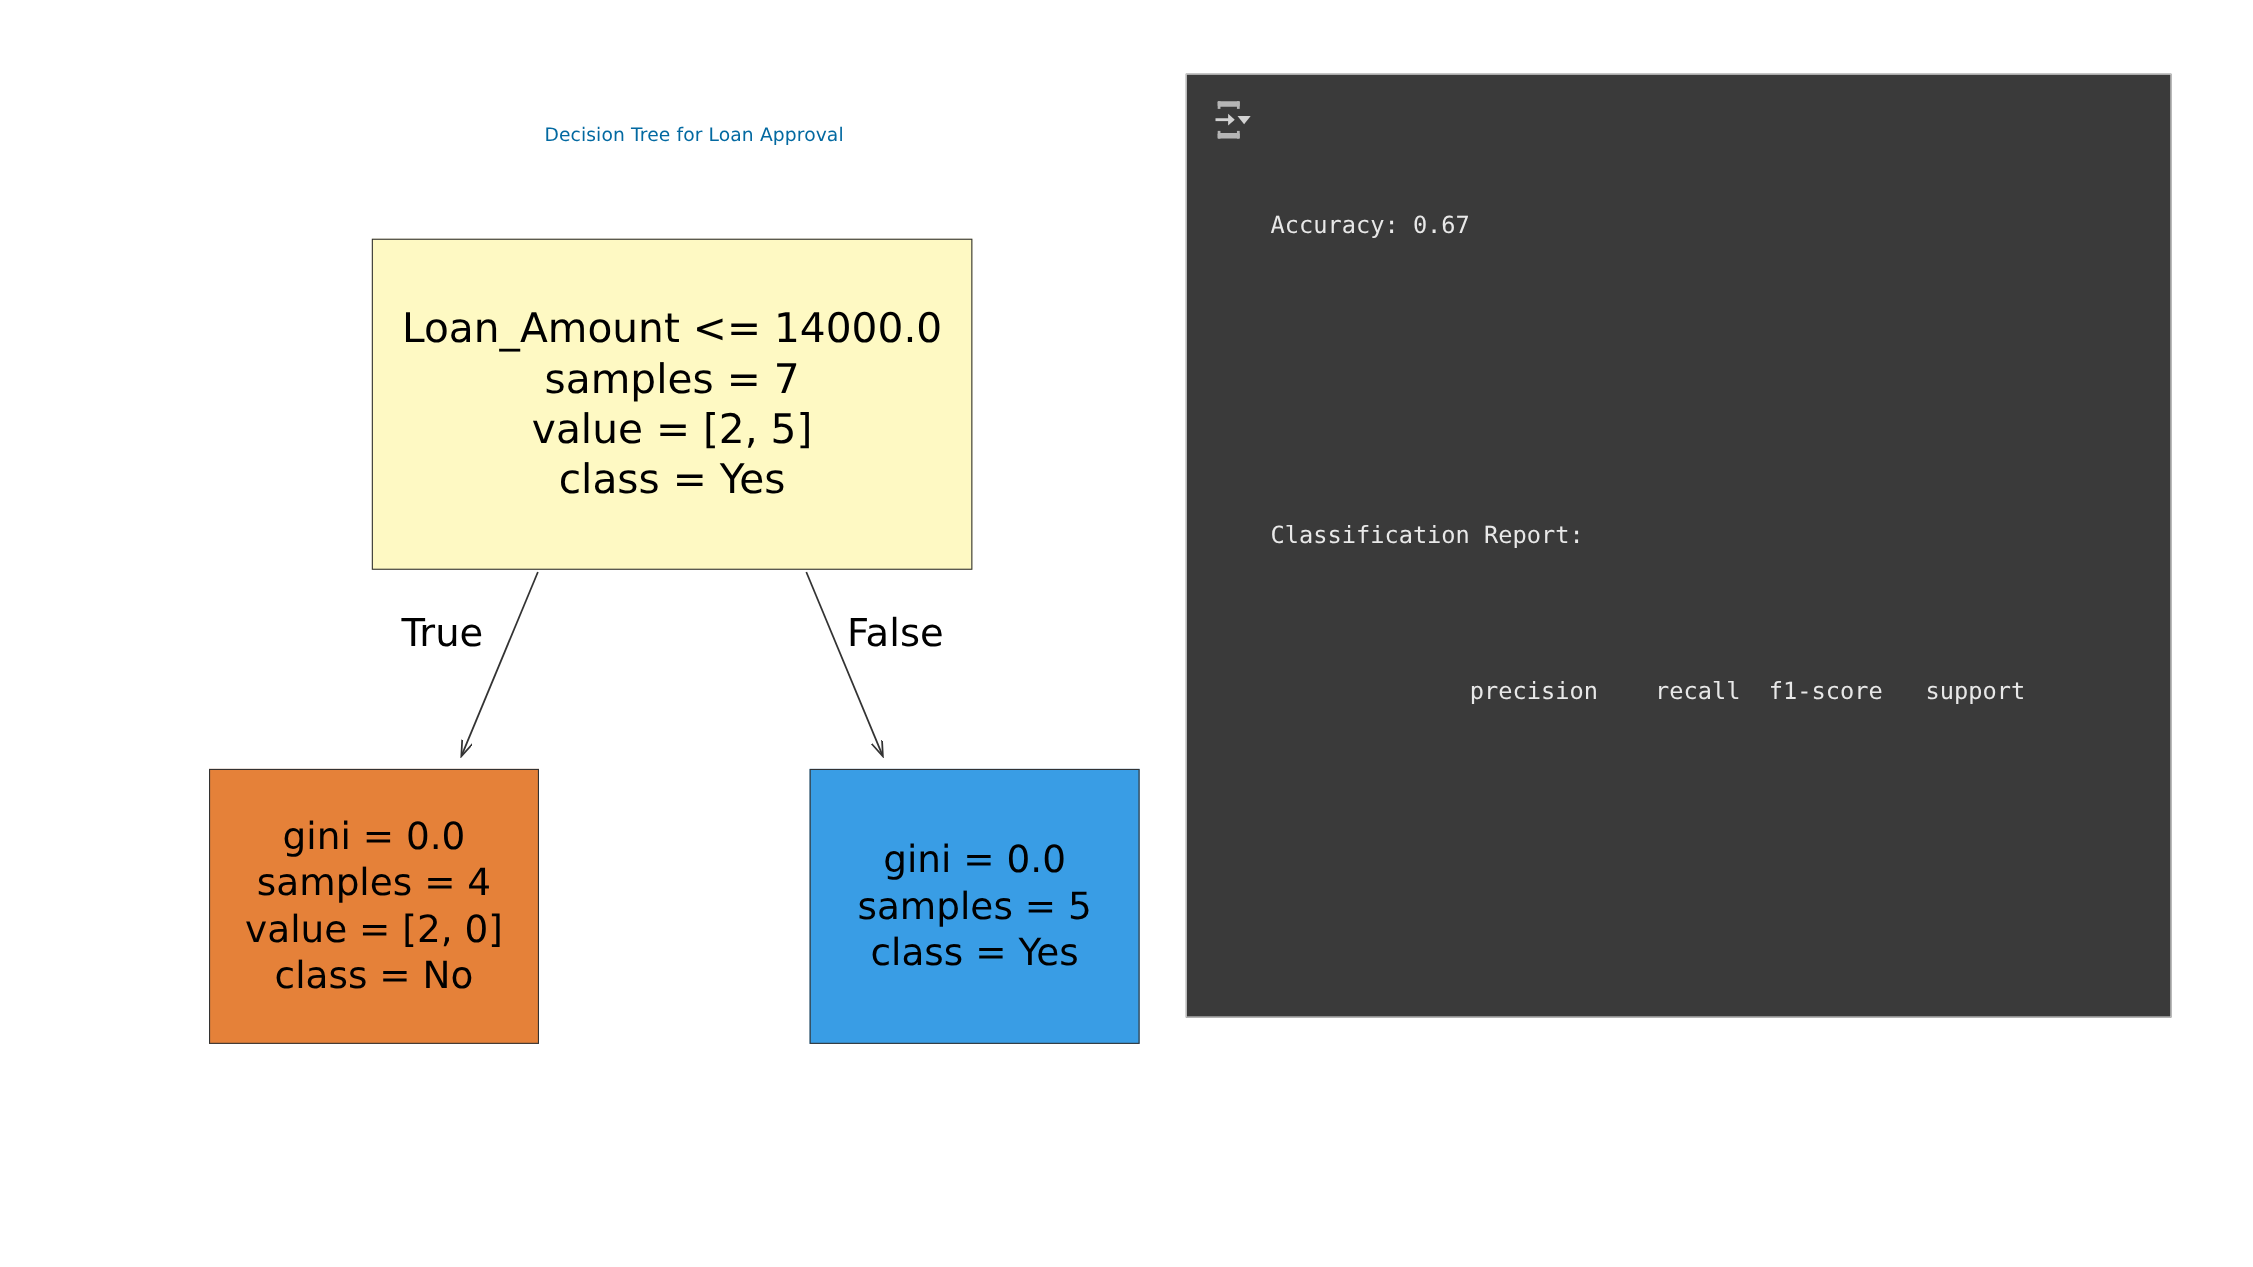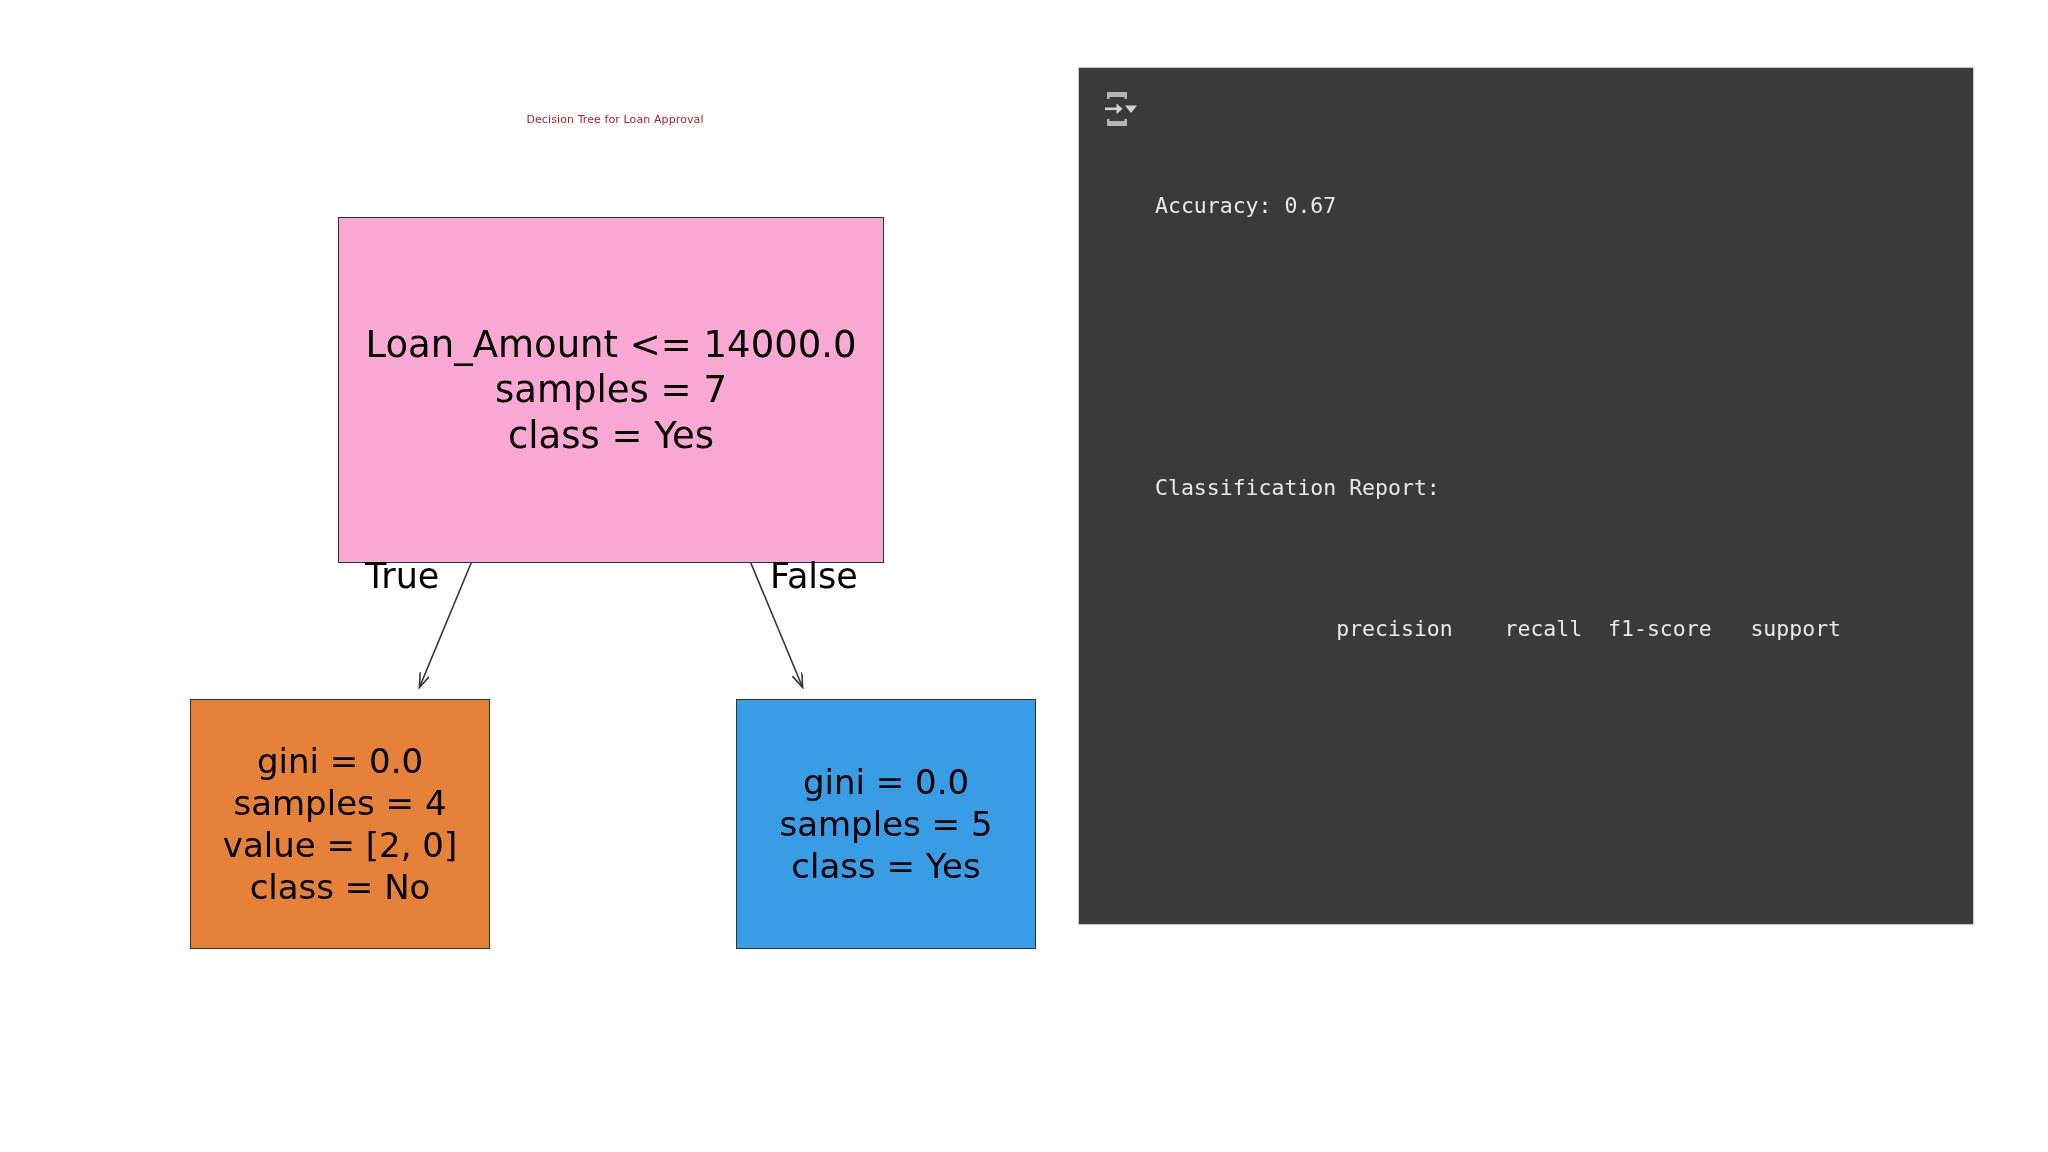--- a/index.html
+++ b/index.html
@@ -19,27 +19,27 @@
   #tree-figure {
     position: absolute;
     left: 0;
     top: 0;
     width: 1060px;
     height: 1152px;
   }
 
   #tree-title {
     position: absolute;
-    left: 0;
+    left: 16px;
     top: 113px;
     width: 1230px;
     text-align: center;
     font-family: "DejaVu Sans", sans-serif;
-    font-size: 11px;
-    color: #b91c1c;
+    font-size: 17px;
+    color: #0369a1;
     letter-spacing: 0.1px;
   }
 
   #tree-svg {
     position: absolute;
     left: 0;
     top: 0;
     width: 1060px;
     height: 1152px;
   }
@@ -58,22 +58,22 @@
   }
   .node-line {
     white-space: nowrap;
     text-align: center;
   }
 
   #node-root {
     left: 338px;
     top: 217px;
     width: 546px;
-    height: 346px;
-    background: #f9a8d4;
+    height: 301px;
+    background: #fef9c3;
     font-size: 37px;
   }
   #node-root .node-line { padding: 1px 0; }
 
   #node-left {
     left: 190px;
     top: 699px;
     width: 300px;
     height: 250px;
     background: #e58139;
@@ -150,20 +150,21 @@
         <path d="M0,0 L9,3.2 L0,6.4" fill="none" stroke="#333333" stroke-width="1"></path>
       </marker>
     </defs>
     <line x1="489" y1="520" x2="420" y2="686" stroke="#333333" stroke-width="1.6" marker-end="url(#arrow)"></line>
     <line x1="733" y1="520" x2="802" y2="686" stroke="#333333" stroke-width="1.6" marker-end="url(#arrow)"></line>
   </svg>
 
   <div class="node-box" id="node-root">
     <div class="node-line">Loan_Amount &lt;= 14000.0</div>
     <div class="node-line">samples = 7</div>
+    <div class="node-line">value = [2, 5]</div>
     <div class="node-line">class = Yes</div>
   </div>
 
   <div class="edge-label" id="edge-label-true">True</div>
   <div class="edge-label" id="edge-label-false">False</div>
 
   <div class="node-box" id="node-left">
     <div class="node-line">gini = 0.0</div>
     <div class="node-line">samples = 4</div>
     <div class="node-line">value = [2, 0]</div>

